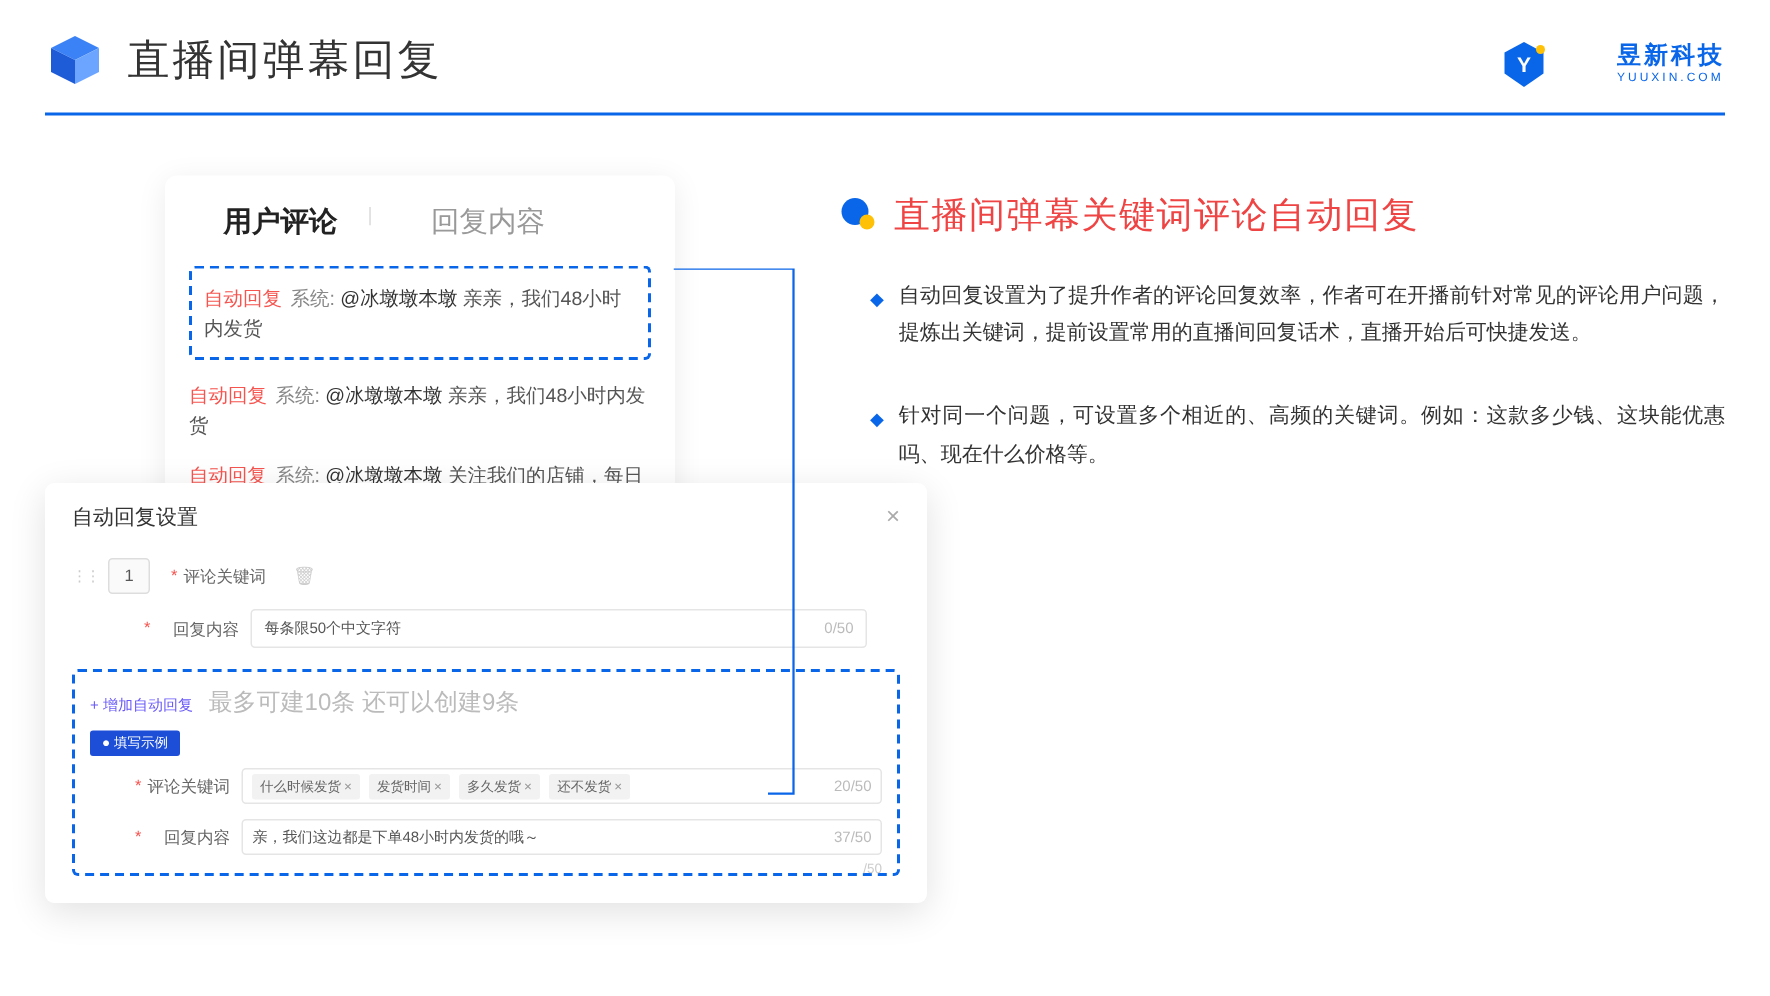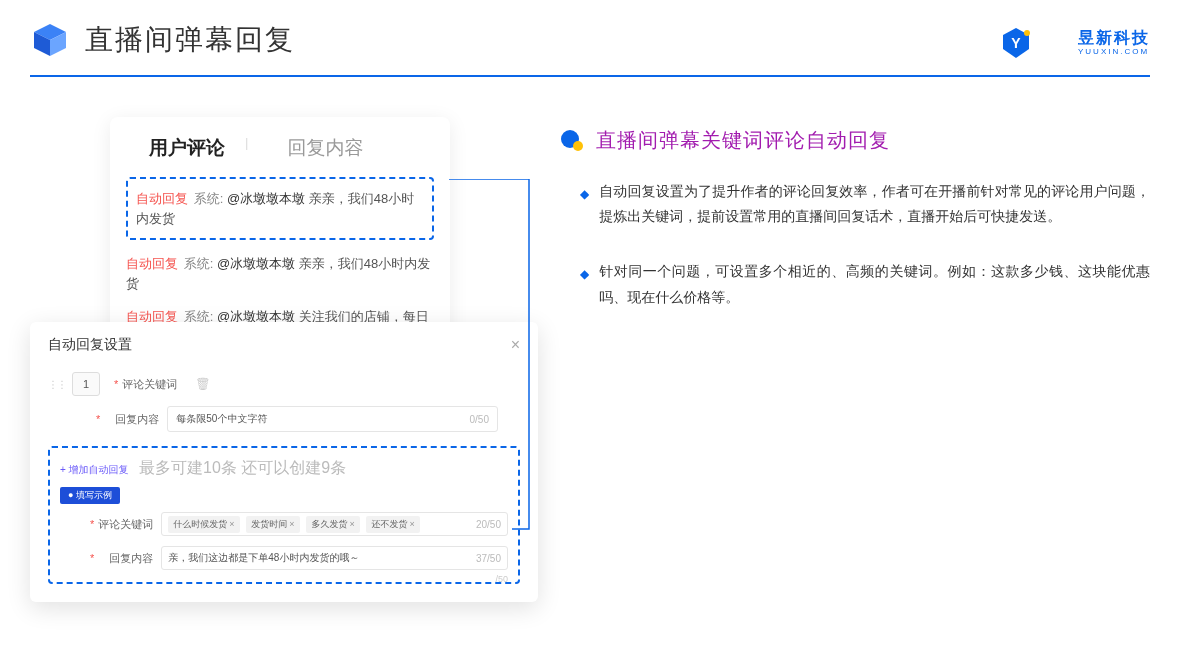--- a/index.html
+++ b/index.html
@@ -27,21 +27,21 @@
   .tab-sep { color: #ddd; font-size: 13px; margin-right: 20px; }
   .msg-list { padding: 0 16px; }
   .msg { font-size: 13px; color: #444; margin-bottom: 14px; line-height: 1.5; }
   .msg.highlighted { border: 2px dashed #0a66e8; border-radius: 4px; padding: 10px 8px; margin-top: 4px; }
   .tag-red { color: #f5544f; font-weight: 500; margin-right: 2px; }
   .txt-grey { color: #888; }
   .txt-dark { color: #333; font-weight: 500; }
   .txt-normal { color: #555; }
   
   
-  .settings-card { position: absolute; left: 0; top: 205px; width: 508px; background: #fff; border-radius: 6px; box-shadow: 0 6px 25px rgba(0,0,0,0.12); padding: 14px 18px 18px 18px; }
+  .settings-card { position: absolute; left: 0; top: 205px; width: 588px; background: #fff; border-radius: 6px; box-shadow: 0 6px 25px rgba(0,0,0,0.12); padding: 14px 18px 18px 18px; }
   .settings-head { display: flex; justify-content: space-between; align-items: center; margin-bottom: 18px; }
   .settings-title { font-size: 14px; color: #333; font-weight: 500; }
   .close-x { color: #aaa; font-size: 16px; }
   .form-row { display: flex; align-items: center; margin-bottom: 10px; font-size: 11px; }
   .idx-box { width: 28px; height: 24px; border: 1px solid #ddd; border-radius: 3px; text-align: center; line-height: 22px; color: #555; margin-right: 14px; background: #fafafa; }
   .grip { color: #ccc; font-size: 10px; margin-right: 6px; letter-spacing: -1px; }
   .f-label { color: #666; min-width: 55px; text-align: right; margin-right: 8px; }
   .req-star { color: #f5544f; margin-right: 4px; }
   .f-input { flex: 1; border: 1px solid #e5e5e5; border-radius: 3px; padding: 5px 8px; font-size: 10px; color: #bbb; display: flex; justify-content: space-between; align-items: center; background: #fff; height: 26px; }
   .f-input .count { color: #bbb; font-size: 10px; }
@@ -56,21 +56,21 @@
   .chip { display: inline-block; background: #f2f2f2; color: #666; padding: 2px 5px; border-radius: 2px; margin-right: 4px; font-size: 9px; }
   .chip-x { color: #999; margin-left: 2px; }
   .ex-text { color: #555; }
   .trailing-count { position: absolute; right: 30px; bottom: 18px; font-size: 9px; color: #ccc; }
   
   .connector { position: absolute; left: 419px; top: 62px; width: 100px; height: 500px; }
   
   
   .sec-head { display: flex; align-items: center; margin-bottom: 25px; }
   .bubble-icon { width: 24px; height: 24px; margin-right: 12px; position: relative; }
-  .sec-title { font-size: 20px; color: #a21caf; font-weight: 500; letter-spacing: 1px; }
+  .sec-title { font-size: 24px; color: #ef4444; font-weight: 500; letter-spacing: 1px; }
   .bullet-item { display: flex; font-size: 14px; color: #333; line-height: 1.8; margin-bottom: 30px; padding-left: 20px; }
   .diamond { color: #0a66e8; margin-right: 10px; font-size: 12px; margin-top: 5px; }
   .bullet-text { flex: 1; text-align: justify; }
 </style>
 </head>
 <body>
 
 <div class="header">
   <div class="header-icon">
     <svg viewBox="0 0 40 40">

